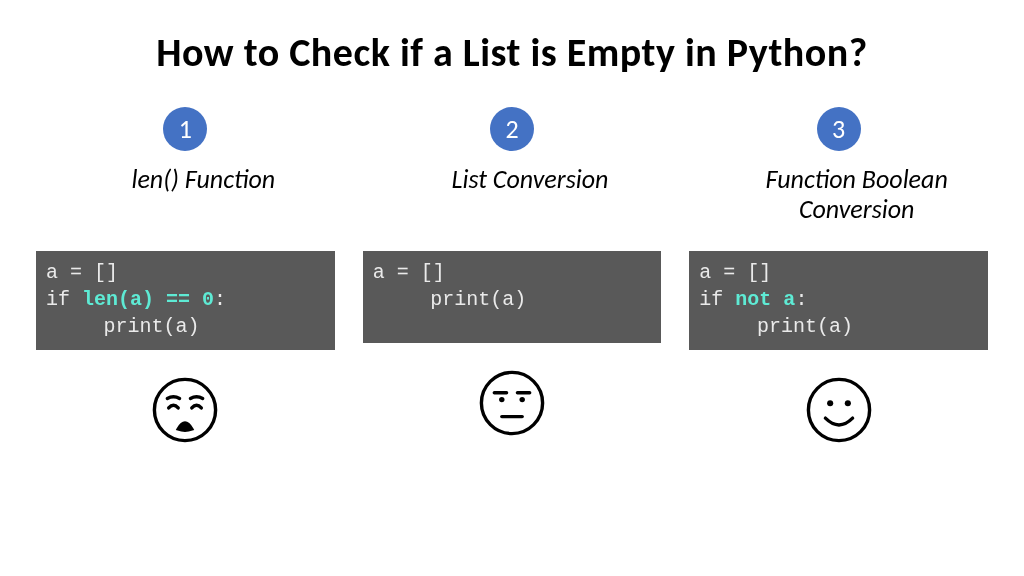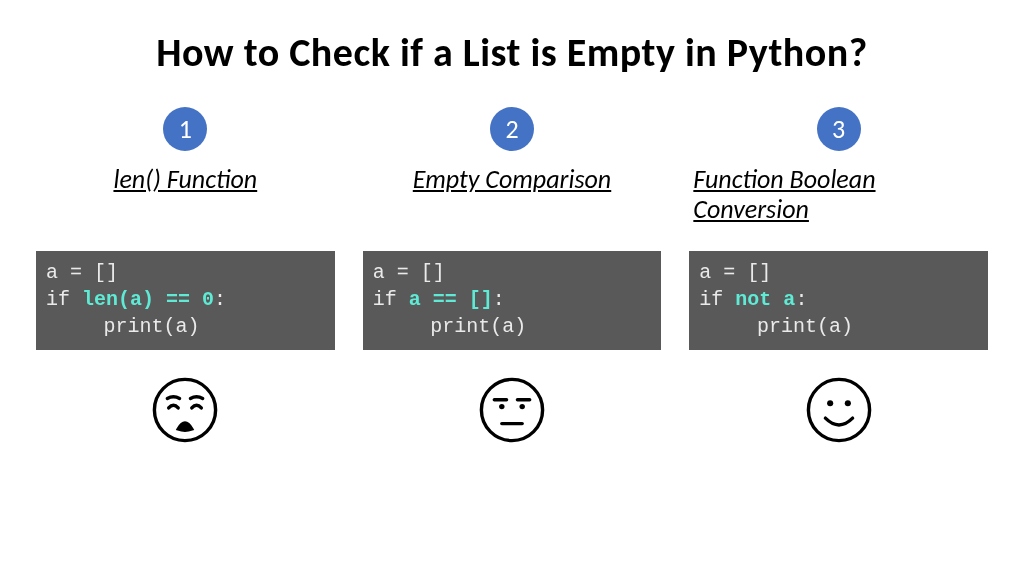--- a/index.html
+++ b/index.html
@@ -7,24 +7,24 @@
   .slide { width: 1024px; height: 576px; padding: 28px 36px 20px 36px; }
   .title { font-size: 40px; font-weight: 700; text-align: center; margin-bottom: 30px; letter-spacing: 0.5px; }
   .cols { display: flex; gap: 28px; }
   .col { flex: 1; display: flex; flex-direction: column; align-items: center; }
   .badge {
     width: 44px; height: 44px; border-radius: 50%;
     background: #4472C4; color: #fff; display: flex; align-items: center; justify-content: center;
     font-size: 26px; font-weight: 400; margin-bottom: 14px;
   }
   .subtitle {
-    font-size: 26px; font-style: italic; text-align: left;
-    text-decoration: underline; min-height: 72px; line-height: 1.15;
+    font-size: 26px; font-style: italic; text-align: center;
+    min-height: 72px; line-height: 1.15;
     display: flex; align-items: flex-start; justify-content: center;
-    margin-bottom: 14px; padding: 0 4px;
+    margin-bottom: 14px; padding: 0 4px; margin-left: 36px;
   }
   .code {
     background: #595959; color: #eaeaea; font-family: "Courier New", monospace;
     font-size: 20px; line-height: 1.35; padding: 8px 10px 10px 10px;
     width: 100%; min-height: 92px; text-align: left;
   }
   .code .b { font-weight: 700; color: #5eead4; }
   .code .indent { display: inline-block; width: 2.4ch; }
   .face-wrap { margin-top: 26px; }
   .face-wrap svg { width: 68px; height: 68px; display: block; }
@@ -52,24 +52,23 @@
           <path d="M58 33 Q67 28 76 33" stroke-linecap="round"></path>
           <path d="M26 47 Q33 39 40 47" stroke-linecap="round"></path>
           <path d="M60 47 Q67 39 74 47" stroke-linecap="round"></path>
           <path d="M40 78 Q50 60 60 78 Q50 82 40 78 Z" fill="#000"></path>
         </svg>
       </div>
     </div>
 
     <div class="col">
       <div class="badge">2</div>
-      <div class="subtitle">Empty Comparison</div>
+      <div class="subtitle">List Conversion</div>
       <div class="code">
         <div>a = []</div>
-        <div><span>if </span><span class="b">a == []</span><span>:</span></div>
         <div><span class="indent"></span><span class="indent"></span><span>print(a)</span></div>
       </div>
       <div class="face-wrap">
         <svg viewBox="0 0 100 100" fill="none" stroke="#000" stroke-width="5">
           <circle cx="50" cy="50" r="45"></circle>
           <line x1="24" y1="35" x2="42" y2="35" stroke-linecap="round"></line>
           <line x1="58" y1="35" x2="76" y2="35" stroke-linecap="round"></line>
           <circle cx="35" cy="45" r="4" fill="#000" stroke="none"></circle>
           <circle cx="65" cy="45" r="4" fill="#000" stroke="none"></circle>
           <line x1="35" y1="70" x2="65" y2="70" stroke-linecap="round"></line>

